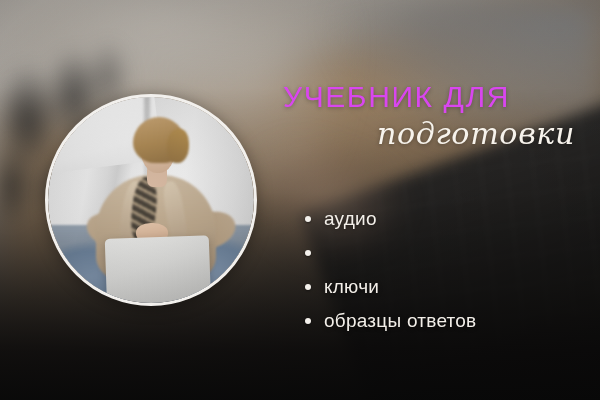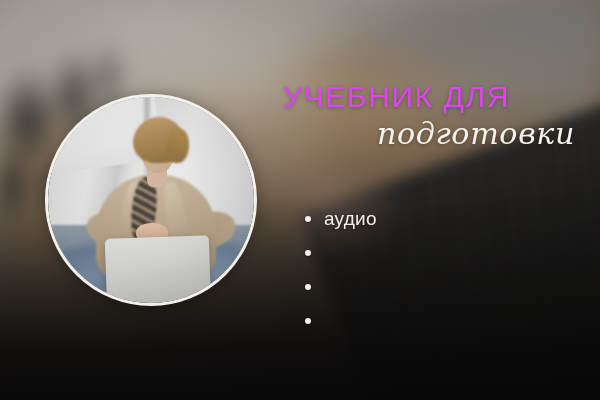--- a/index.html
+++ b/index.html
@@ -452,20 +452,22 @@
     <ul class="bullets">
       <li class="bullet-item">
         <span class="bullet-dot"></span>
         <span class="bullet-text">аудио</span>
       </li>
       <li class="bullet-item">
         <span class="bullet-dot"></span>
       </li>
       <li class="bullet-item">
         <span class="bullet-dot"></span>
+        <span class="bullet-text">ключи</span>
       </li>
       <li class="bullet-item">
         <span class="bullet-dot"></span>
+        <span class="bullet-text">образцы ответов</span>
       </li>
     </ul>
 
   </div>
 </div>
 
 </body></html>

